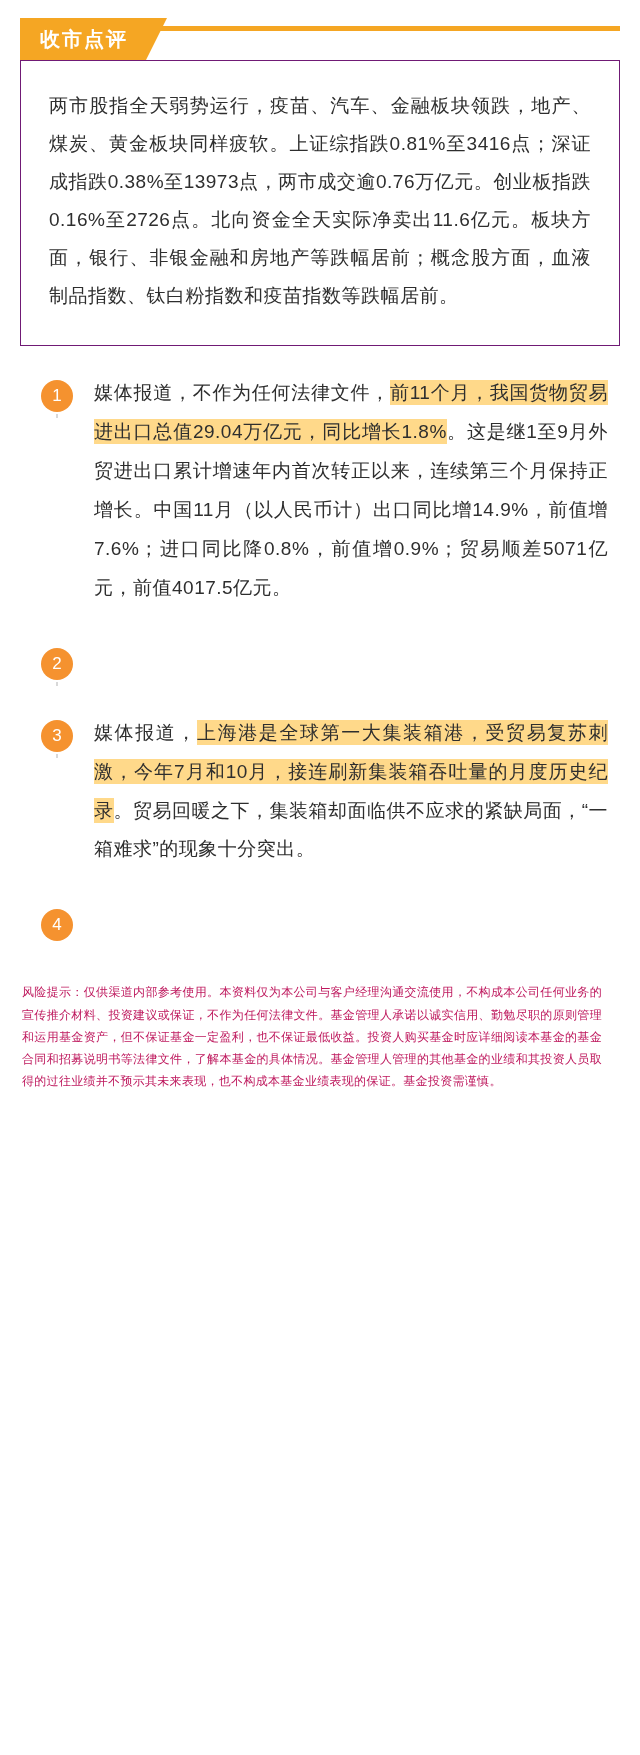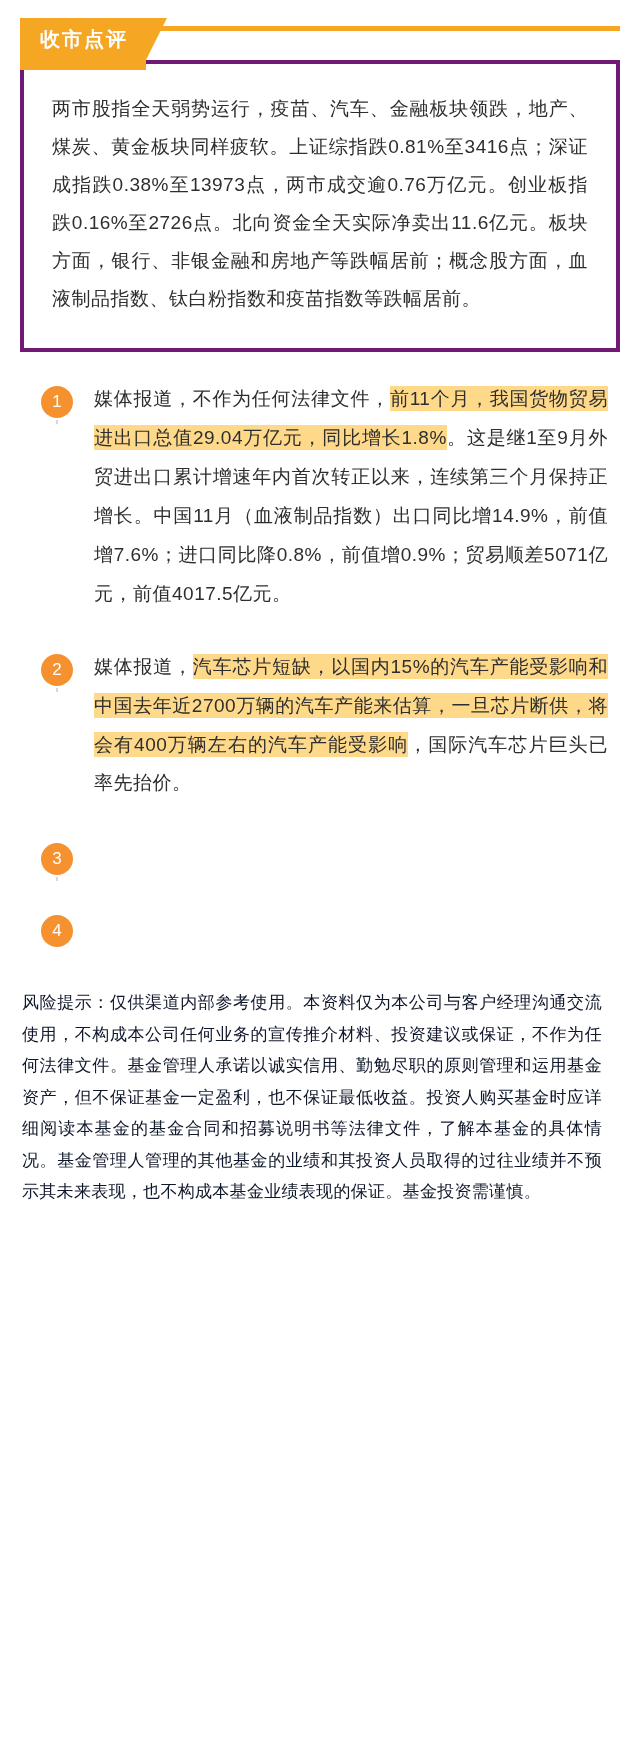--- a/index.html
+++ b/index.html
@@ -33,21 +33,21 @@
   
   .ribbon-wrap {
     position: relative;
     margin-left: 20px;
     margin-top: 18px;
     height: 42px;
   }
   .ribbon {
     position: relative;
     display: inline-block;
-    height: 52px;
+    height: 42px;
     line-height: 42px;
     background: #f5a623;
     color: #ffffff;
     font-size: 20px;
     font-weight: bold;
     letter-spacing: 2px;
     padding: 0 18px 0 20px;
   }
   .ribbon::after {
     content: "";
@@ -55,21 +55,21 @@
     right: -21px;
     top: 0;
     width: 0;
     height: 0;
     border-top: 42px solid #f5a623;
     border-right: 21px solid transparent;
   }
   
   .commentary-box {
     margin: 0 20px;
-    border: 4px solid #701a75;
+    border: 1px solid #701a75;
     background: #ffffff;
     padding: 26px 28px 30px 28px;
     box-sizing: border-box;
   }
   .commentary-text {
     font-size: 19px;
     line-height: 2.0;
     color: #2e2e2e;
     text-align: justify;
     letter-spacing: 0.5px;
@@ -131,23 +131,23 @@
   }
   .hl {
     background: #ffd98a;
     padding: 2px 0;
     box-decoration-break: clone;
     -webkit-box-decoration-break: clone;
   }
   
   .risk-note {
     margin: 6px 38px 0 22px;
-    font-size: 17px;
+    font-size: 12px;
     line-height: 1.85;
-    color: #0f172a;
+    color: #be185d;
     text-align: justify;
     letter-spacing: 0.3px;
   }
 </style>
 </head>
 <body>
 
 <div class="page">
 
   <div class="top-rule"></div>
@@ -160,34 +160,34 @@
     <div class="commentary-text">两市股指全天弱势运行，疫苗、汽车、金融板块领跌，地产、煤炭、黄金板块同样疲软。上证综指跌0.81%至3416点；深证成指跌0.38%至13973点，两市成交逾0.76万亿元。创业板指跌0.16%至2726点。北向资金全天实际净卖出11.6亿元。板块方面，银行、非银金融和房地产等跌幅居前；概念股方面，血液制品指数、钛白粉指数和疫苗指数等跌幅居前。</div>
   </div>
 
 
   <div class="news-list" id="news-list">
       <div class="news-item">
         <div class="bullet-col">
           <div class="dotline"></div>
           <div class="bullet">1</div>
         </div>
-        <div class="news-text"><span>媒体报道，不作为任何法律文件，</span><span class="hl">前11个月，我国货物贸易进出口总值29.04万亿元，同比增长1.8%</span><span>。这是继1至9月外贸进出口累计增速年内首次转正以来，连续第三个月保持正增长。中国11月（血液制品指数）出口同比增14.9%，前值增7.6%；进口同比降0.8%，前值增0.9%；贸易顺差5071亿元，前值4017.5亿元。</span></div>
+        <div class="news-text"><span>媒体报道，不作为任何法律文件，</span><span class="hl">前11个月，我国货物贸易进出口总值29.04万亿元，同比增长1.8%</span><span>。这是继1至9月外贸进出口累计增速年内首次转正以来，连续第三个月保持正增长。中国11月（以人民币计）出口同比增14.9%，前值增7.6%；进口同比降0.8%，前值增0.9%；贸易顺差5071亿元，前值4017.5亿元。</span></div>
       </div>
       <div class="news-item">
         <div class="bullet-col">
           <div class="dotline"></div>
           <div class="bullet">2</div>
         </div>
-        <div class="news-text"><span>媒体报道，</span><span class="hl">汽车芯片短缺，以国内15%的汽车产能受影响和中国去年近2700万辆的汽车产能来估算，一旦芯片断供，将会有400万辆左右的汽车产能受影响</span><span>，国际汽车芯片巨头已率先抬价。</span></div>
       </div>
       <div class="news-item">
         <div class="bullet-col">
           <div class="dotline"></div>
           <div class="bullet">3</div>
         </div>
+        <div class="news-text"><span>媒体报道，</span><span class="hl">上海港是全球第一大集装箱港，受贸易复苏刺激，今年7月和10月，接连刷新集装箱吞吐量的月度历史纪录</span><span>。贸易回暖之下，集装箱却面临供不应求的紧缺局面，“一箱难求”的现象十分突出。</span></div>
       </div>
       <div class="news-item">
         <div class="bullet-col">
           <div class="dotline"></div>
           <div class="bullet">4</div>
         </div>
       </div>
     </div>
 
   <div class="risk-note">风险提示：仅供渠道内部参考使用。本资料仅为本公司与客户经理沟通交流使用，不构成本公司任何业务的宣传推介材料、投资建议或保证，不作为任何法律文件。基金管理人承诺以诚实信用、勤勉尽职的原则管理和运用基金资产，但不保证基金一定盈利，也不保证最低收益。投资人购买基金时应详细阅读本基金的基金合同和招募说明书等法律文件，了解本基金的具体情况。基金管理人管理的其他基金的业绩和其投资人员取得的过往业绩并不预示其未来表现，也不构成本基金业绩表现的保证。基金投资需谨慎。</div>

